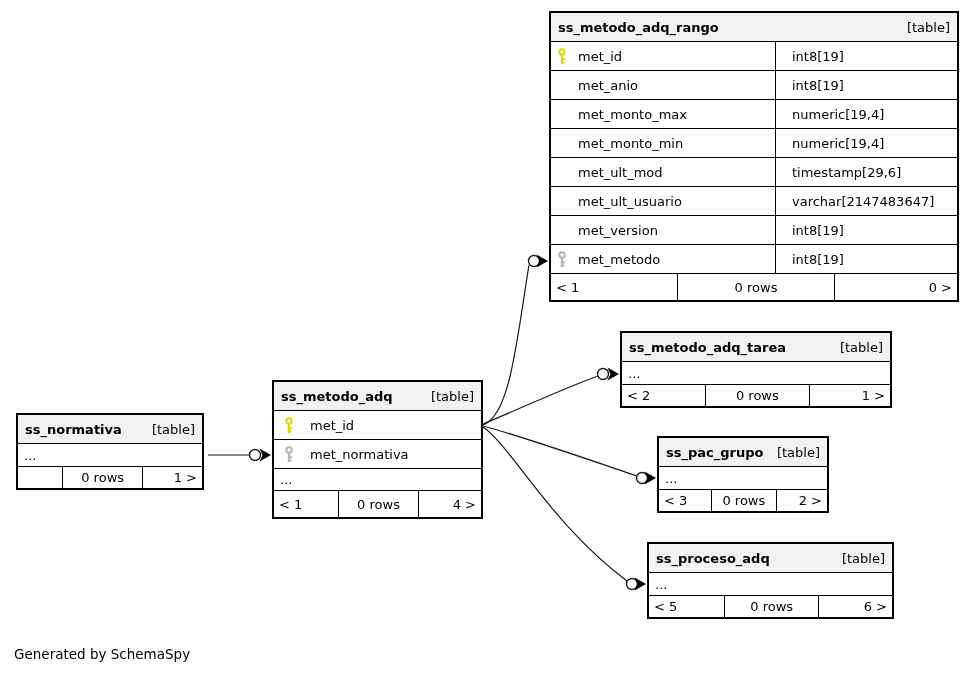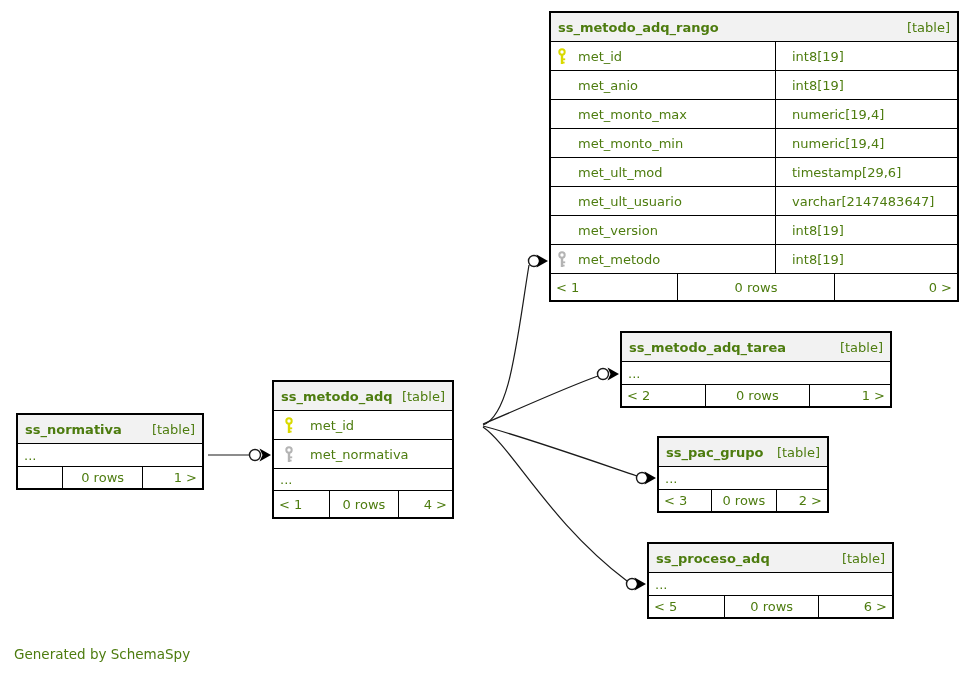--- a/index.html
+++ b/index.html
@@ -1,18 +1,18 @@
 <!DOCTYPE html>
 <html><head>
 <meta charset="utf-8">
 <style>
   html,body { margin:0; padding:0; background:#ffffff; }
   #canvas {
     position:relative; width:977px; height:675px; background:#ffffff;
-    font-family:"DejaVu Sans","Liberation Sans",sans-serif; color:#4d7c0f;
+    font-family:"DejaVu Sans","Liberation Sans",sans-serif; color:#000000;
     overflow:hidden;
   }
   #wires { position:absolute; left:0; top:0; z-index:0; }
   .tbl {
     position:absolute; z-index:1; background:#fff;
     border:2px solid #000; box-sizing:border-box; font-size:13px;
   }
   .tbl-hd {
     display:flex; justify-content:space-between; align-items:center;
     background:#f2f2f2; border-bottom:1px solid #000;
@@ -152,21 +152,21 @@
         </div>
       <div class="type-cell">int8[19]</div>
     </div>
     <div class="ftr h26">
       <span class="f-l">&lt; 1</span>
       <span class="f-c">0 rows</span>
       <span class="f-r">0 &gt;</span>
     </div>
   </div>
 
-  <div class="tbl" style="left:272px; top:380px; width:182px;">
+  <div class="tbl" style="left:272px; top:380px; width:211px;">
     <div class="tbl-hd">
       <span class="ttl">ss_metodo_adq</span>
       <span class="badge">[table]</span>
     </div>
     <div class="col-row">
       <div class="name-cell wide-pad">
           <span class="key-slot pk">
             <svg class="keysvg" width="10" height="17" viewBox="0 0 10 17">
               <circle cx="5" cy="4" r="2.7" fill="none" stroke="currentColor" stroke-width="2"></circle>
               <line x1="5" y1="6.8" x2="5" y2="16" stroke="currentColor" stroke-width="2.4"></line>

